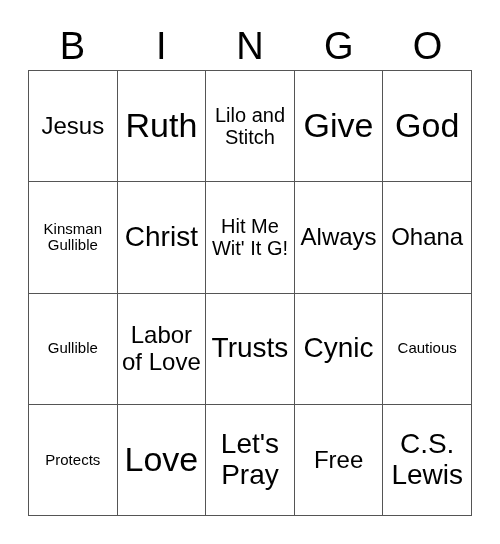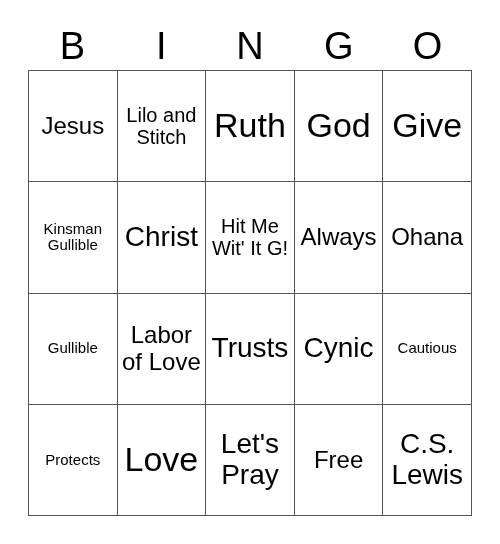--- a/index.html
+++ b/index.html
@@ -100,30 +100,30 @@
       <div class="header-cell">G</div>
       <div class="header-cell">O</div>
     </div>
 
   <div class="grid">
       <div class="grid-row">
         <div class="cell">
           <span class="cell-text fs-md">Jesus</span>
         </div>
         <div class="cell">
+          <span class="cell-text fs-xl">Ruth</span>
+        </div>
+        <div class="cell">
           <span class="cell-text fs-sm">Lilo and Stitch</span>
         </div>
         <div class="cell">
-          <span class="cell-text fs-xl">Ruth</span>
+          <span class="cell-text fs-xl">Give</span>
         </div>
         <div class="cell">
           <span class="cell-text fs-xl">God</span>
-        </div>
-        <div class="cell">
-          <span class="cell-text fs-xl">Give</span>
         </div>
       </div>
       <div class="grid-row">
         <div class="cell">
           <span class="cell-text fs-xs">Kinsman Gullible</span>
         </div>
         <div class="cell">
           <span class="cell-text fs-lg">Christ</span>
         </div>
         <div class="cell">

